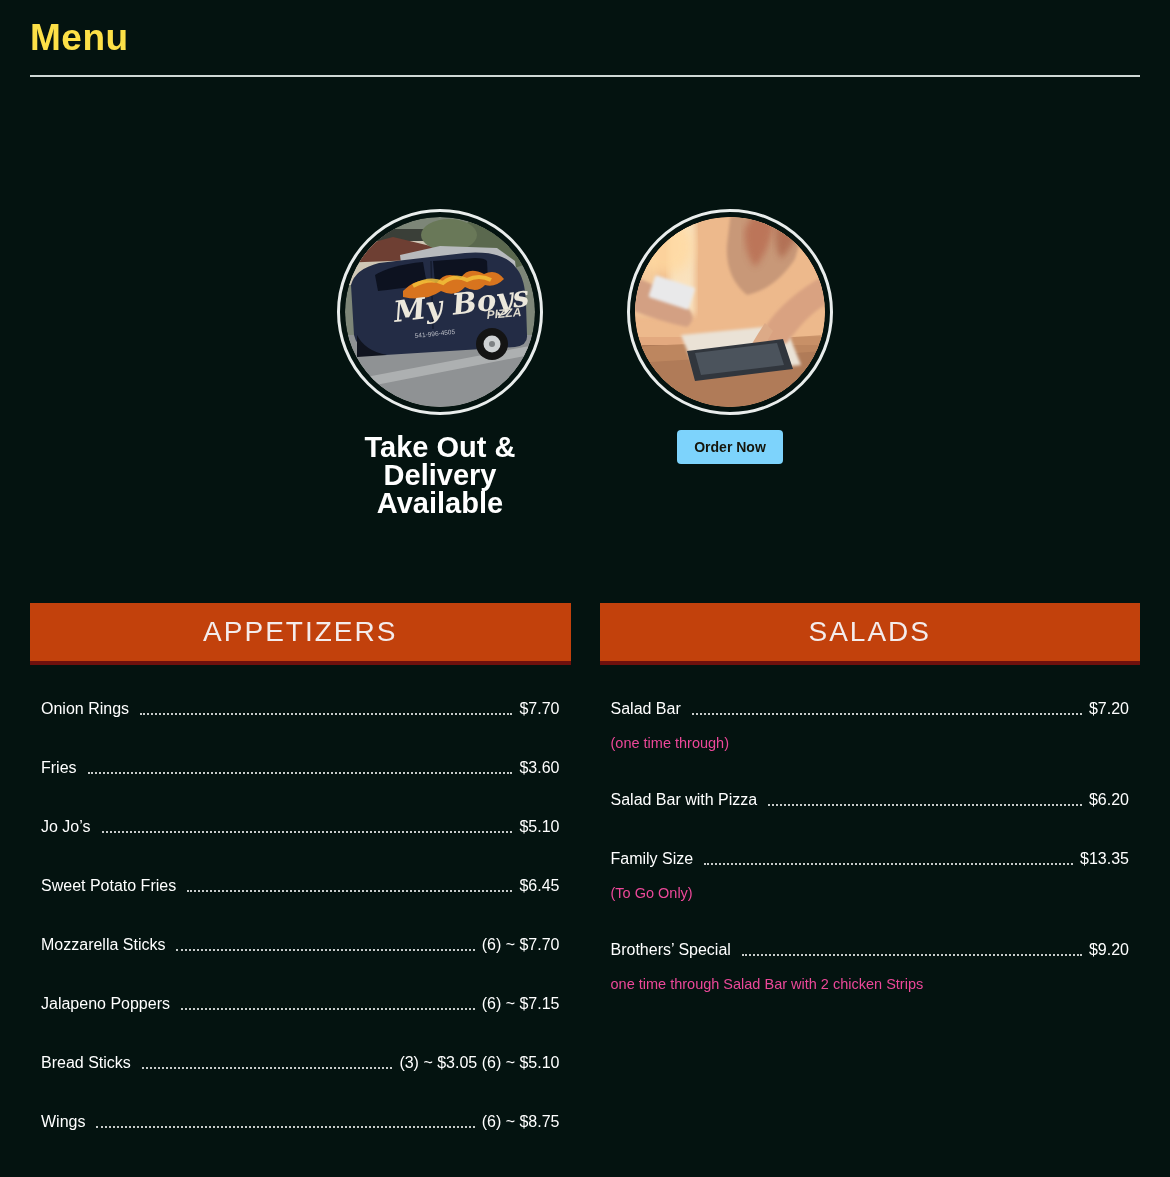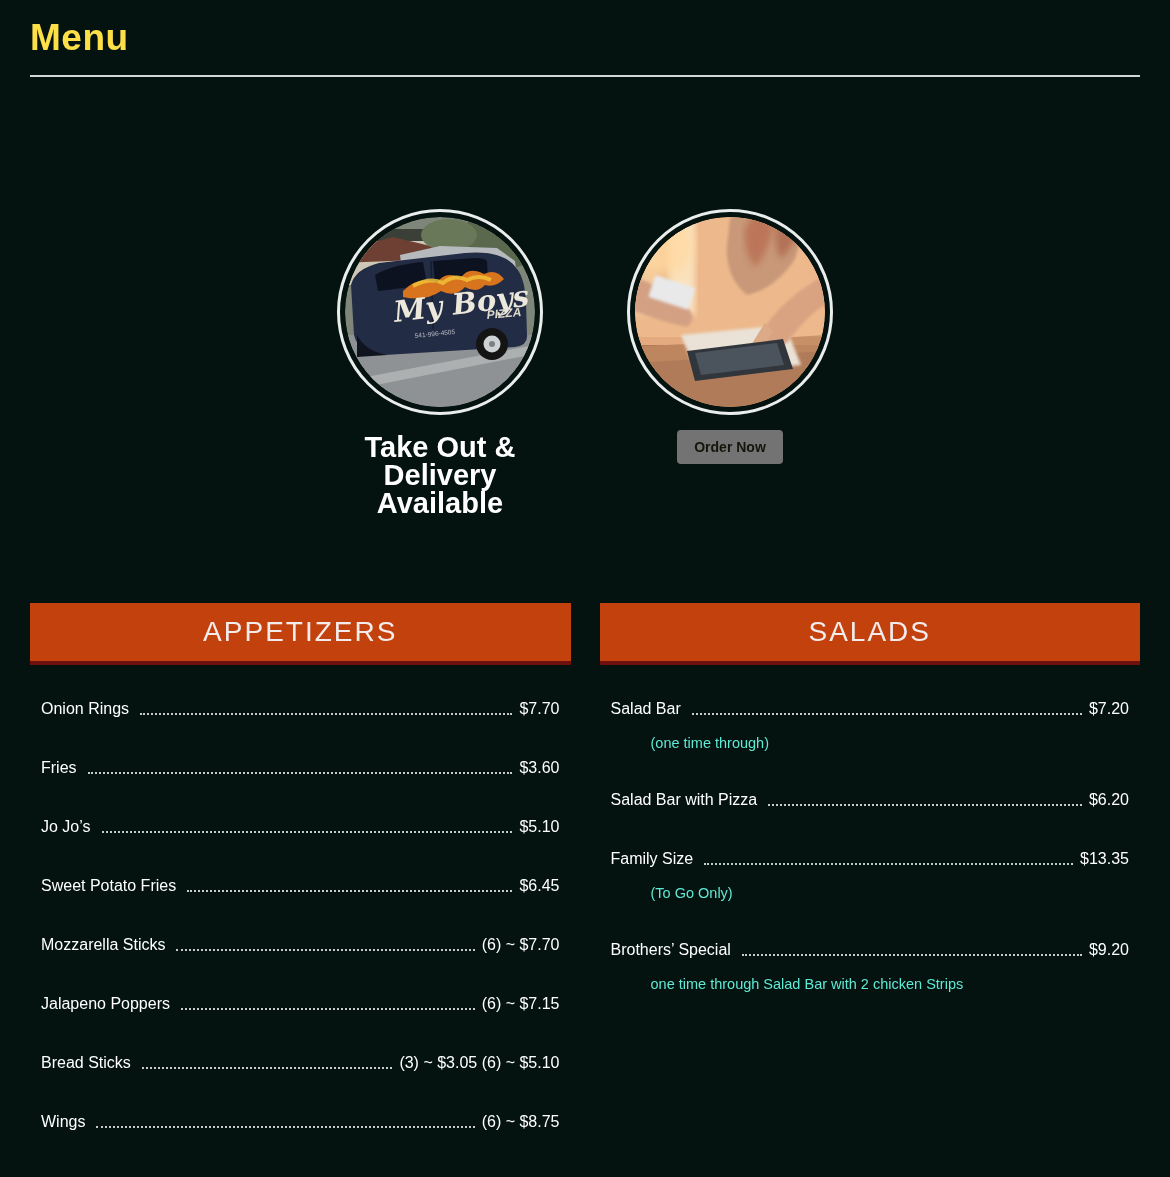--- a/index.html
+++ b/index.html
@@ -32,21 +32,21 @@
     border: 3px solid #e9edec; border-radius: 50%;
     padding: 5px; box-sizing: content-box;
   }
   .photo-ring svg { display: block; width: 190px; height: 190px; border-radius: 50%; }
   .hero-caption {
     margin-top: 18px; text-align: center;
     font-size: 29px; font-weight: bold; line-height: 28px; color: #ffffff;
   }
   .order-btn {
     margin-top: 15px;
-    background: #737373; color: #15150b;
+    background: #7dd3fc; color: #15150b;
     font-family: "Liberation Sans", sans-serif;
     font-size: 14px; font-weight: bold;
     padding: 9px 17px; border: none; border-radius: 4px;
     cursor: pointer;
   }
 
   
   .sections { display: flex; gap: 29px; margin-top: 86px; }
   .section { flex: 1; min-width: 0; }
   .banner {
@@ -59,21 +59,21 @@
   .items { margin-top: 33px; padding: 0 11px; }
   .item-block { margin-bottom: 37px; }
   .menu-row { display: flex; align-items: flex-end; font-size: 16px; line-height: 22px; color: #ffffff; justify-content: center; }
   .item-name { white-space: nowrap; }
   .leader {
     flex: 1; min-width: 18px;
     border-bottom: 2px dotted rgba(255, 255, 255, 0.78);
     margin: 0 7px 5px 11px;
   }
   .item-price { white-space: nowrap; }
-  .note { margin-top: 14px; font-size: 14.5px; line-height: 18px; color: #5eead4; margin-left: 40px; }
+  .note { margin-top: 14px; font-size: 14.5px; line-height: 18px; color: #ec4899; }
 </style>
 </head>
 <body>
 
 <div class="container">
 
   <h1 class="page-title">Menu</h1>
   <hr class="title-divider">
 
   <div class="hero">

